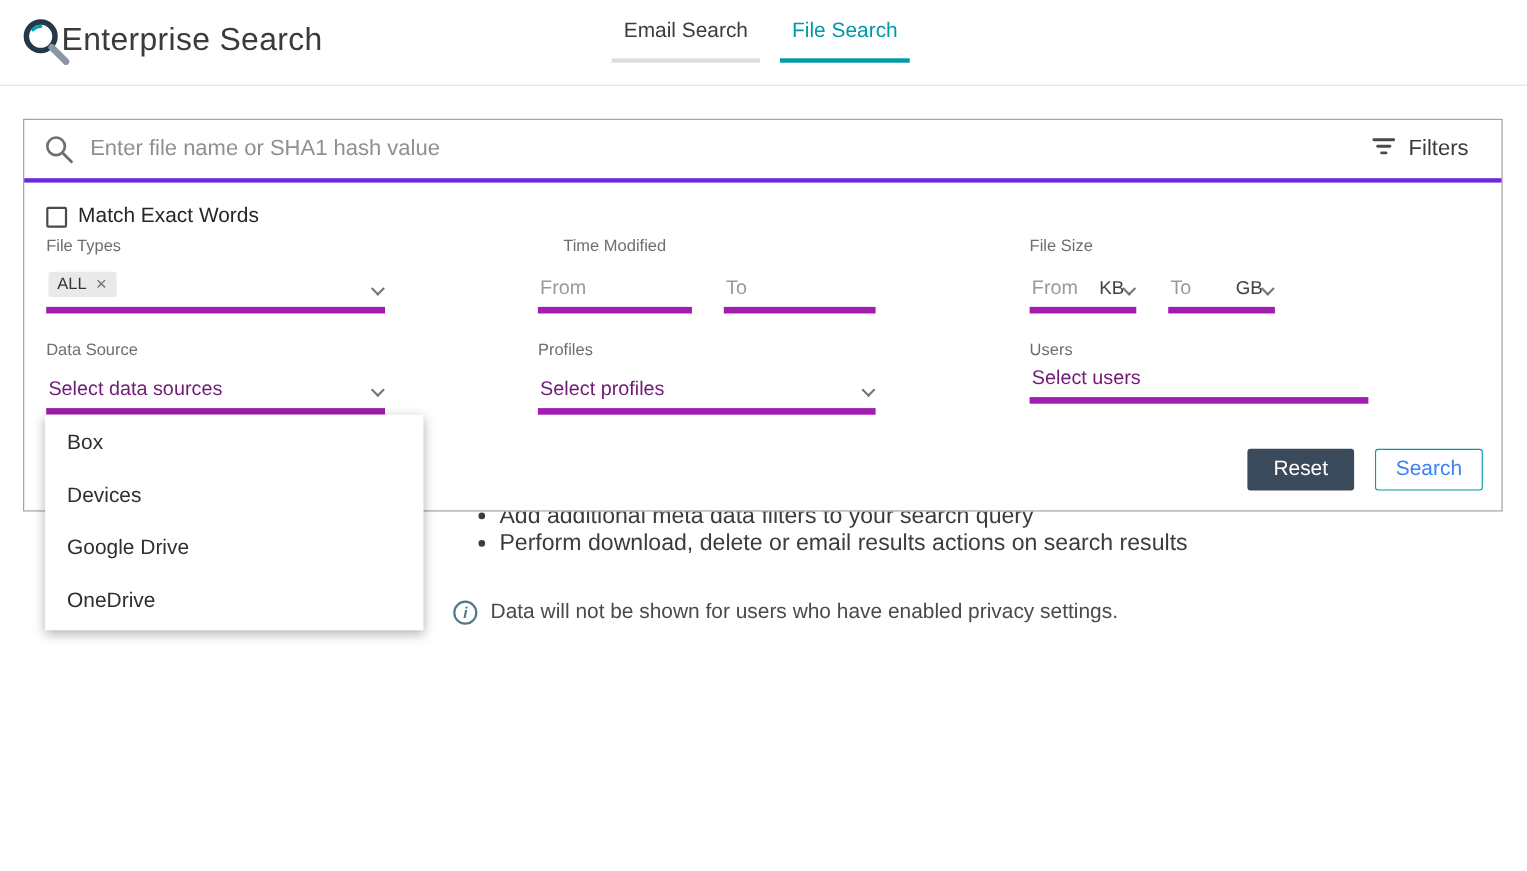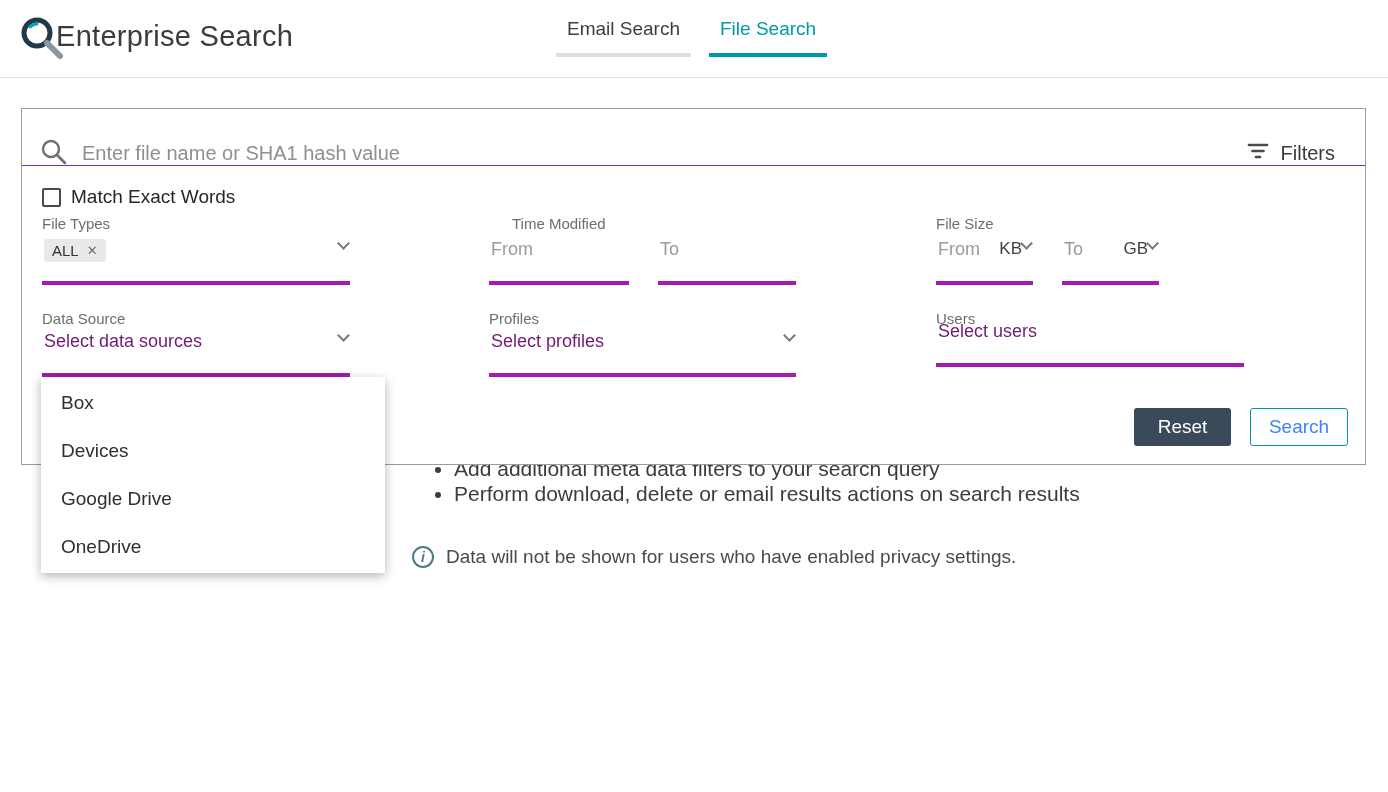--- a/index.html
+++ b/index.html
@@ -45,22 +45,22 @@
     display:flex; align-items:center; justify-content:center;
   }
 
   
   .panel {
     position:absolute; left:21px; top:108px; width:1345px; height:357px;
     background:#fff; border:1px solid #9b9b9b; z-index:5;
   }
   .search-row {
     position:absolute; top:0; left:0; right:0; height:57px;
-    border-bottom:1px solid #6d28d9;
-    display:flex; align-items:flex-end; padding:0 30px 0 18px;
+    border-bottom:4px solid #6d28d9;
+    display:flex; align-items:center; padding:0 30px 0 18px;
   }
   .search-glyph { width:27px; height:27px; margin-right:15px; flex:none; }
   .search-input {
     flex:1; border:none; outline:none; font-size:20px; color:#333;
     font-family:inherit; background:transparent;
   }
   .search-input::placeholder { color:#8f8f8f; }
   .filters { display:flex; align-items:center; gap:12px; cursor:pointer; flex:none; }
   .filters-label { font-size:20px; color:#3a3a3a; }
 
@@ -69,22 +69,22 @@
   .checkbox {
     appearance:none; -webkit-appearance:none;
     width:19px; height:19px; border:2px solid #4a4a4a; border-radius:2px;
     background:#fff; cursor:pointer;
   }
   .exact-label { font-size:19px; color:#262626; }
 
   
   .field-label { position:absolute; font-size:15px; color:#6e6e6e; }
   .field {
-    position:absolute; height:46px; border-bottom:4px solid #a21caf;
-    display:flex; align-items:flex-start; padding:0 2px 7px 2px; cursor:pointer;
+    position:absolute; height:46px; border-bottom:6px solid #a21caf;
+    display:flex; align-items:flex-end; padding:0 2px 7px 2px; cursor:pointer;
   }
   .placeholder { color:#701a75; font-size:18px; white-space:nowrap; overflow:hidden; }
   .unit { color:#3f3f3f; font-size:17px; margin-left:14px; }
   .caret {
     width:9px; height:9px; border-right:2px solid #777; border-bottom:2px solid #777;
     transform:rotate(45deg); margin-left:auto; margin-bottom:5px; flex:none;
   }
   .bare-input { border:none; outline:none; font-size:18px; color:#333; font-family:inherit; width:100%; background:transparent; }
   .bare-input::placeholder { color:#9a9a9a; }
   .sized { width:40px; flex:1; min-width:0; }

